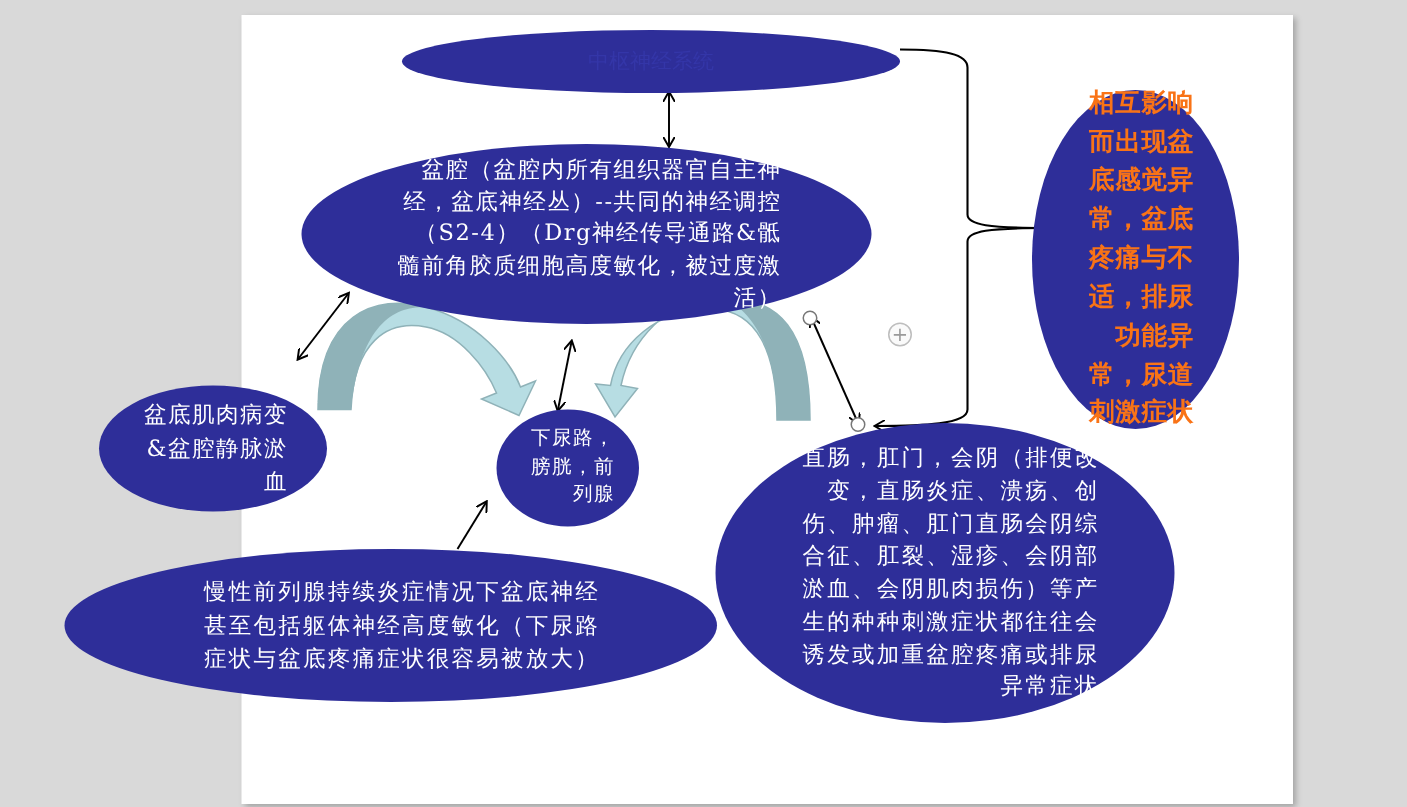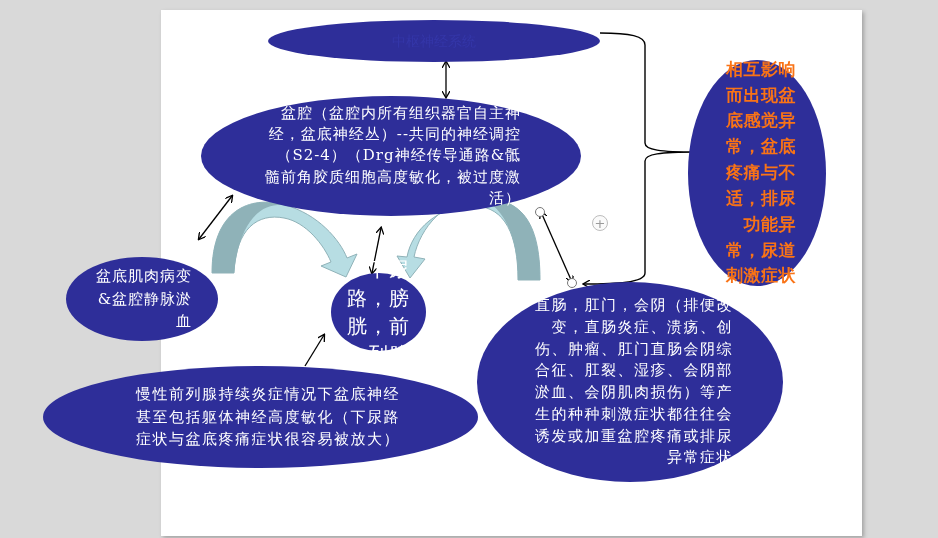--- a/index.html
+++ b/index.html
@@ -79,21 +79,21 @@
 
 <div class="ellipse" style="left:688px; top:60px; width:138px; height:226px; padding:0 30px;">
   <span class="red-txt">相互影响而出现盆底感觉异常，盆底疼痛与不适，排尿功能异常，尿道刺激症状</span>
 </div>
 
 <div class="ellipse" style="left:66px; top:257px; width:152px; height:84px; padding:0 26px;">
   <span class="txt">盆底肌肉病变&amp;盆腔静脉淤血</span>
 </div>
 
 <div class="ellipse" style="left:331px; top:273px; width:95px; height:78px; padding:0 16px;">
-  <span class="txt" style="font-size:20px; line-height:1.42;">下尿路，膀胱，前列腺</span>
+  <span class="txt" style="font-size:13px; line-height:1.42;">下尿路，膀胱，前列腺</span>
 </div>
 
 <div class="ellipse" style="left:43px; top:366px; width:435px; height:102px; padding:0 78px;">
   <span class="txt" style="font-size:15px; line-height:1.5; letter-spacing:1.5px;margin-left:14px;">慢性前列腺持续炎症情况下盆底神经甚至包括躯体神经高度敏化（下尿路症状与盆底疼痛症状很容易被放大）</span>
 </div>
 
 <div class="ellipse" style="left:477px; top:282px; width:306px; height:200px; padding:0 50px;">
   <span class="txt" style="font-size:15px; line-height:1.45; letter-spacing:1.5px;">直肠，肛门，会阴（排便改变，直肠炎症、溃疡、创伤、肿瘤、肛门直肠会阴综合征、肛裂、湿疹、会阴部淤血、会阴肌肉损伤）等产生的种种刺激症状都往往会诱发或加重盆腔疼痛或排尿异常症状</span>
 </div>
 

